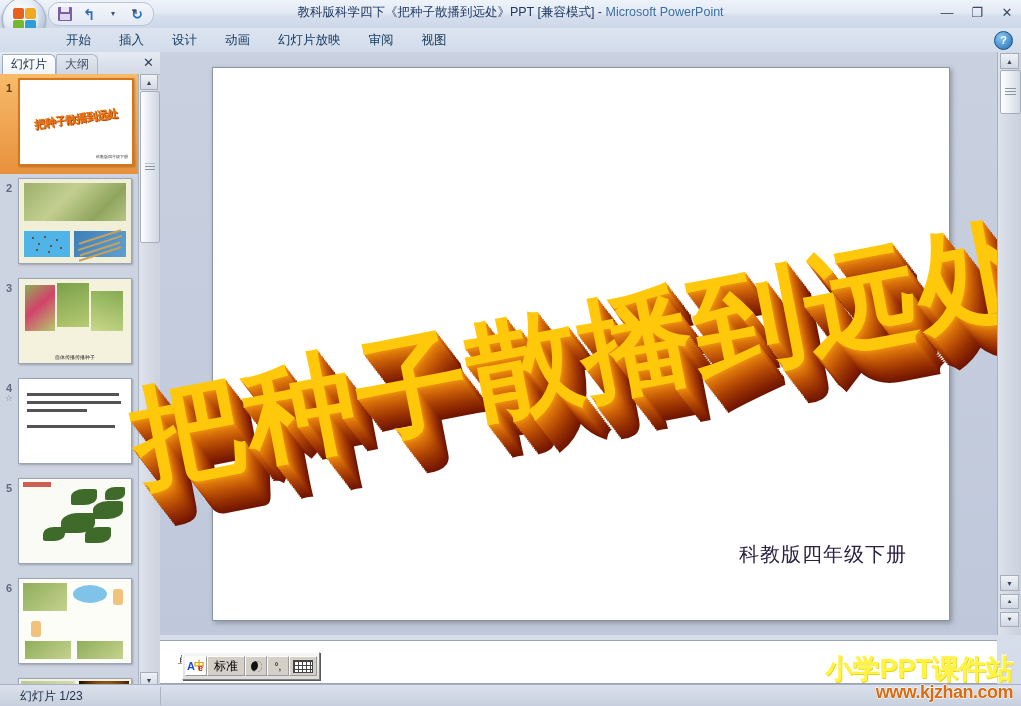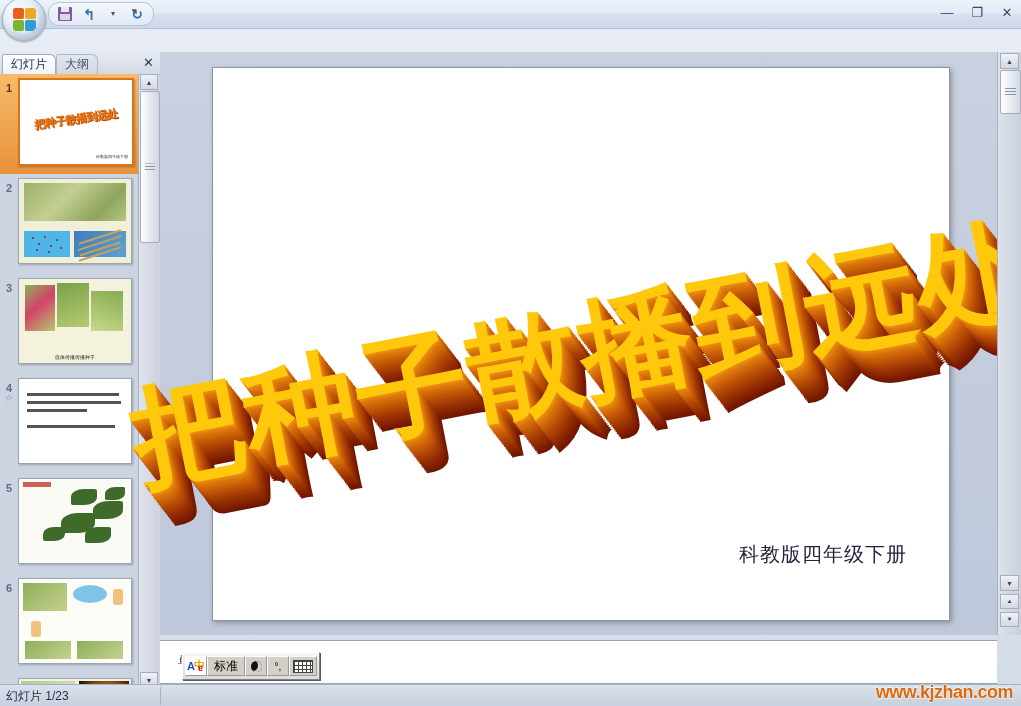--- a/index.html
+++ b/index.html
@@ -196,38 +196,41 @@
   .ime-logo .c{position:absolute;left:12px;top:6px;font-size:9px;font-weight:bold;color:#cc1111;}
   .moon{width:11px;height:11px;border-radius:50%;background:#111;
     box-shadow:inset -4px -1px 0 0 #d4d0c8;}
   .kbd{width:18px;height:11px;border:1px solid #444;background:#fff;
     background-image:repeating-linear-gradient(to right,#444 0 1px,transparent 1px 4px),
                      repeating-linear-gradient(to bottom,#444 0 1px,transparent 1px 4px);}
 
   
   .statusbar{position:absolute;left:0;top:684px;width:1021px;height:22px;
     background:linear-gradient(to bottom,#dbe1ec,#c6cfdd);border-top:1px solid #a8b1c0;}
-  .status-slide{position:absolute;left:6px;top:3px;font-size:12px;color:#1d2f48;}
+  .status-slide{position:absolute;left:20px;top:3px;font-size:12px;color:#1d2f48;}
   .status-sep{position:absolute;left:160px;top:2px;width:1px;height:18px;background:#aab3c2;}
 
   
   .watermark{position:absolute;right:8px;bottom:4px;text-align:right;
     pointer-events:none;user-select:none;}
   .wm1{font-size:27px;font-weight:bold;color:#fff33d;letter-spacing:0px;line-height:1;
     -webkit-text-stroke:1.5px #ffffff;paint-order:stroke fill;
     text-shadow:0 0 1px #fff,1px 1px 0 #e2d400;}
   .wm2{font-size:18px;font-weight:bold;color:#d86a10;line-height:1.05;letter-spacing:-0.5px;
     -webkit-text-stroke:1px #ffffff;paint-order:stroke fill;}
 </style>
 </head>
 <body>
 
 <div id="app">
 
   <div class="titlebar">
+    <div class="title-text">
+      <span>教科版科学四下《把种子散播到远处》PPT [兼容模式]</span><span> - </span><span class="app">Microsoft PowerPoint</span>
+    </div>
 
     <div class="orb">
       <div class="inner">
         <span class="q q1"></span>
           <span class="q q2"></span>
           <span class="q q3"></span>
           <span class="q q4"></span>
       </div>
     </div>
 
@@ -253,20 +256,32 @@
         </div>
       <div class="wb">
           <span>❐</span>
         </div>
       <div class="wb">
           <span>✕</span>
         </div>
     </div>
   </div>
 
+  <div class="ribbon">
+    <div class="tabs">
+      <div class="tab">开始</div>
+      <div class="tab">插入</div>
+      <div class="tab">设计</div>
+      <div class="tab">动画</div>
+      <div class="tab">幻灯片放映</div>
+      <div class="tab">审阅</div>
+      <div class="tab">视图</div>
+    </div>
+    <div class="help-btn"><span>?</span></div>
+  </div>
 
   <div class="leftpane">
 
     <div class="pane-tabs">
       <div class="ptab active">
           <span>幻灯片</span>
         </div>
       <div class="ptab idle">
           <span>大纲</span>
         </div>
@@ -443,16 +458,17 @@
         <span class="kbd"></span>
       </div>
   </div>
 
   <div class="statusbar">
     <div class="status-slide">幻灯片 1/23</div>
     <div class="status-sep"></div>
   </div>
 
   <div class="watermark">
+    <div class="wm1">小学PPT课件站</div>
     <div class="wm2">www.kjzhan.com</div>
   </div>
 
 </div>
 
 </body></html>

